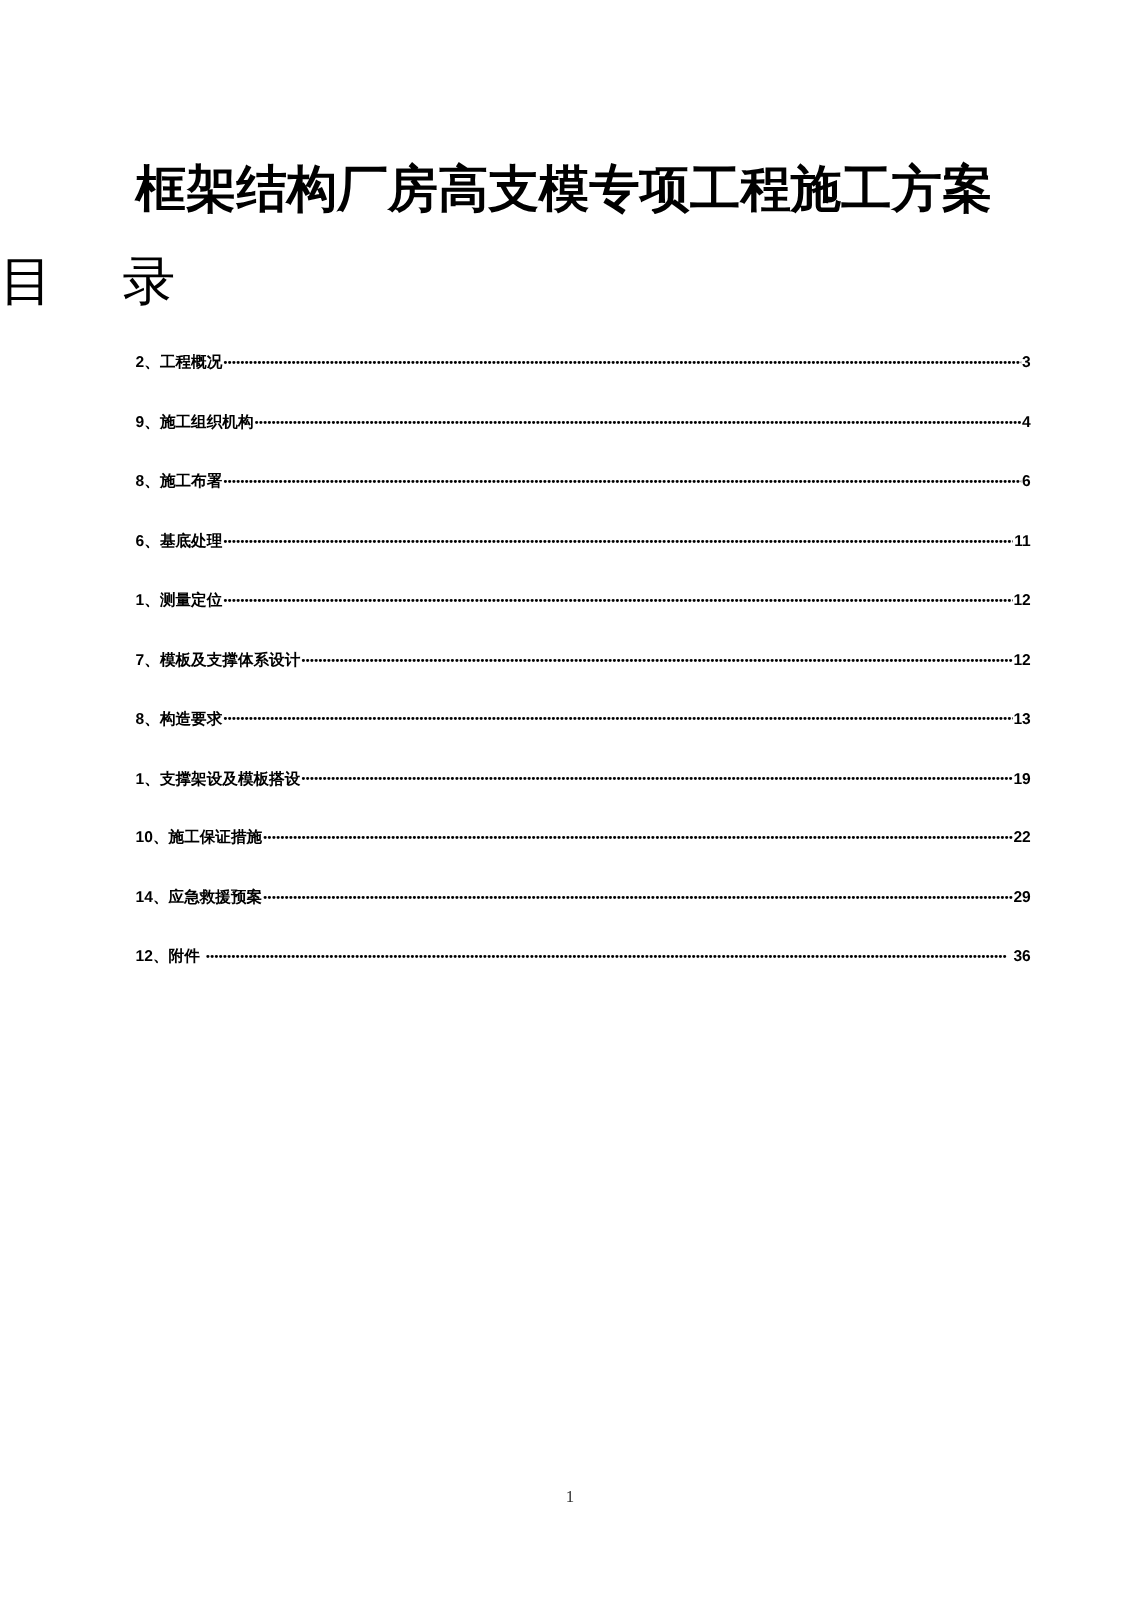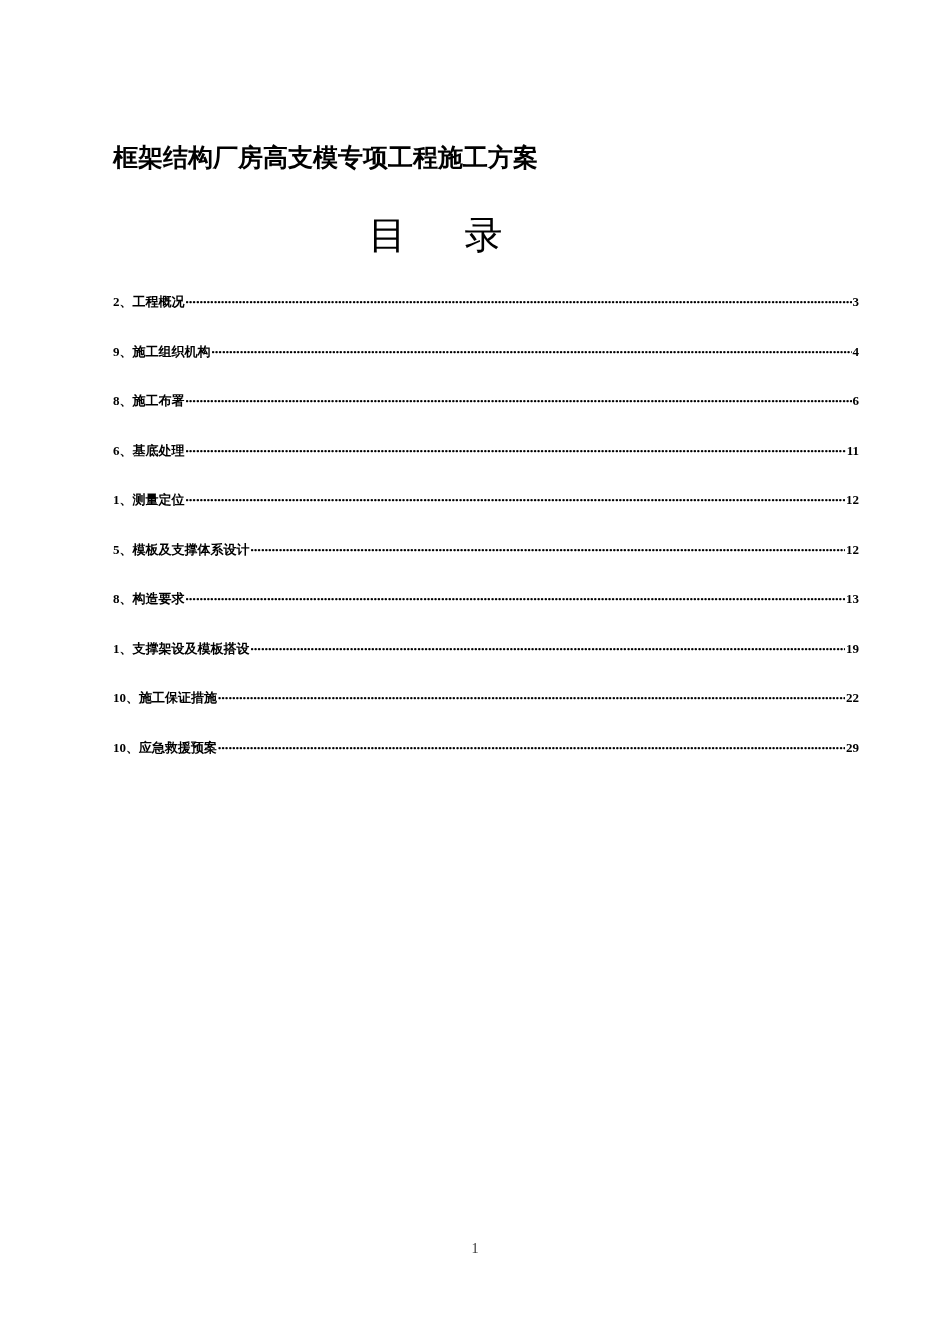--- a/index.html
+++ b/index.html
@@ -12,35 +12,35 @@
       height: 1344px;
       position: relative;
       overflow: hidden;
       color: #000000;
       font-family: "DejaVu Sans", sans-serif;
     }
     .doc-title {
       position: absolute;
       left: 113px;
       top: 136px;
-      font-size: 25px;
+      font-size: 42px;
       font-weight: bold;
       letter-spacing: 0px;
       white-space: nowrap;
       line-height: 44px;
       font-family: "DejaVu Sans", sans-serif;
       text-align: center;
     }
     .toc-heading {
       position: absolute;
       left: 0;
       width: 871px;
       top: 213px;
-      text-align: center;
-      font-size: 38px;
+      text-align: left;
+      font-size: 44px;
       line-height: 44px;
       font-family: "DejaVu Serif", serif;
       white-space: pre;
     }
     .toc-heading span {
       display: inline-block;
     }
     .toc-heading .gap {
       width: 58px;
     }
@@ -49,21 +49,21 @@
       left: 113px;
       top: 292px;
       width: 746px;
     }
     .toc-row {
       display: flex;
       align-items: baseline;
       height: 49.5px;
       font-size: 13px;
       font-weight: bold;
-      font-family: Liberation Serif, serif;
+      font-family: Liberation Sans, sans-serif;
       line-height: 20px;
       text-align: center;
     }
     .toc-label {
       white-space: nowrap;
       flex: 0 0 auto;
     }
     .toc-dots {
       flex: 1 1 auto;
       overflow: hidden;
@@ -117,40 +117,45 @@
       <span class="toc-label">6、基底处理</span>
       <span class="toc-dots">••••••••••••••••••••••••••••••••••••••••••••••••••••••••••••••••••••••••••••••••••••••••••••••••••••••••••••••••••••••••••••••••••••••••••••••••••••••••••••••••••••••••••••••••••••••••••••</span>
       <span class="toc-page">11</span>
     </div>
     <div class="toc-row">
       <span class="toc-label">1、测量定位</span>
       <span class="toc-dots">••••••••••••••••••••••••••••••••••••••••••••••••••••••••••••••••••••••••••••••••••••••••••••••••••••••••••••••••••••••••••••••••••••••••••••••••••••••••••••••••••••••••••••••••••••••••••••</span>
       <span class="toc-page">12</span>
     </div>
     <div class="toc-row">
-      <span class="toc-label">5、模板及支撑体系设计</span>
+      <span class="toc-label">7、模板及支撑体系设计</span>
       <span class="toc-dots">••••••••••••••••••••••••••••••••••••••••••••••••••••••••••••••••••••••••••••••••••••••••••••••••••••••••••••••••••••••••••••••••••••••••••••••••••••••••••••••••••••••••••••••••••••••••••••</span>
       <span class="toc-page">12</span>
     </div>
     <div class="toc-row">
       <span class="toc-label">8、构造要求</span>
       <span class="toc-dots">••••••••••••••••••••••••••••••••••••••••••••••••••••••••••••••••••••••••••••••••••••••••••••••••••••••••••••••••••••••••••••••••••••••••••••••••••••••••••••••••••••••••••••••••••••••••••••</span>
       <span class="toc-page">13</span>
     </div>
     <div class="toc-row">
       <span class="toc-label">1、支撑架设及模板搭设</span>
       <span class="toc-dots">••••••••••••••••••••••••••••••••••••••••••••••••••••••••••••••••••••••••••••••••••••••••••••••••••••••••••••••••••••••••••••••••••••••••••••••••••••••••••••••••••••••••••••••••••••••••••••</span>
       <span class="toc-page">19</span>
     </div>
     <div class="toc-row">
       <span class="toc-label">10、施工保证措施</span>
       <span class="toc-dots">••••••••••••••••••••••••••••••••••••••••••••••••••••••••••••••••••••••••••••••••••••••••••••••••••••••••••••••••••••••••••••••••••••••••••••••••••••••••••••••••••••••••••••••••••••••••••••</span>
       <span class="toc-page">22</span>
     </div>
     <div class="toc-row">
-      <span class="toc-label">10、应急救援预案</span>
+      <span class="toc-label">14、应急救援预案</span>
       <span class="toc-dots">••••••••••••••••••••••••••••••••••••••••••••••••••••••••••••••••••••••••••••••••••••••••••••••••••••••••••••••••••••••••••••••••••••••••••••••••••••••••••••••••••••••••••••••••••••••••••••</span>
       <span class="toc-page">29</span>
+    </div>
+    <div class="toc-row">
+      <span class="toc-label">12、附件</span>
+      <span class="toc-dots">••••••••••••••••••••••••••••••••••••••••••••••••••••••••••••••••••••••••••••••••••••••••••••••••••••••••••••••••••••••••••••••••••••••••••••••••••••••••••••••••••••••••••••••••••••••••••••</span>
+      <span class="toc-page">36</span>
     </div>
   </div>
 
   <div class="page-number">1</div>
 </div>
 
 </body></html>

